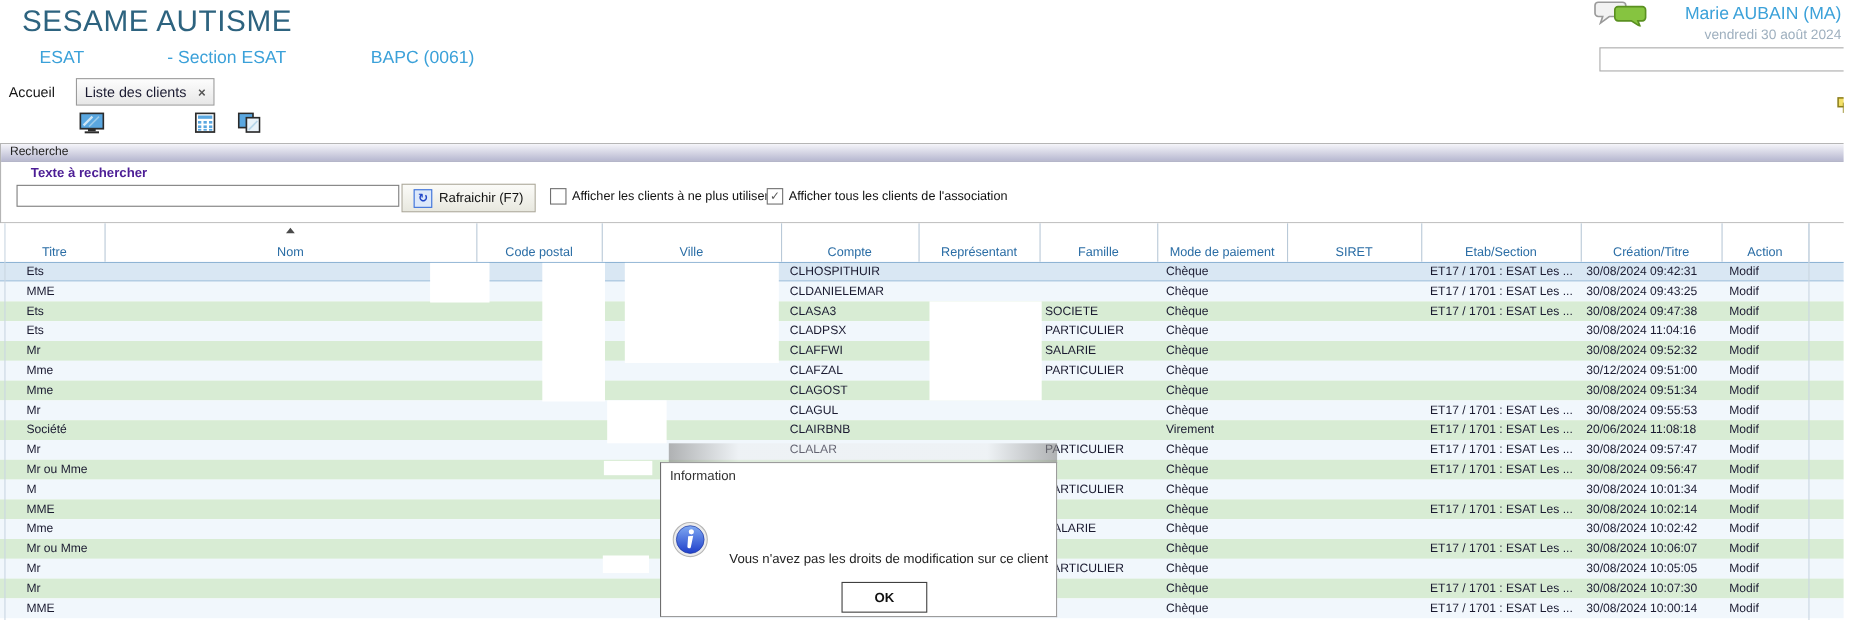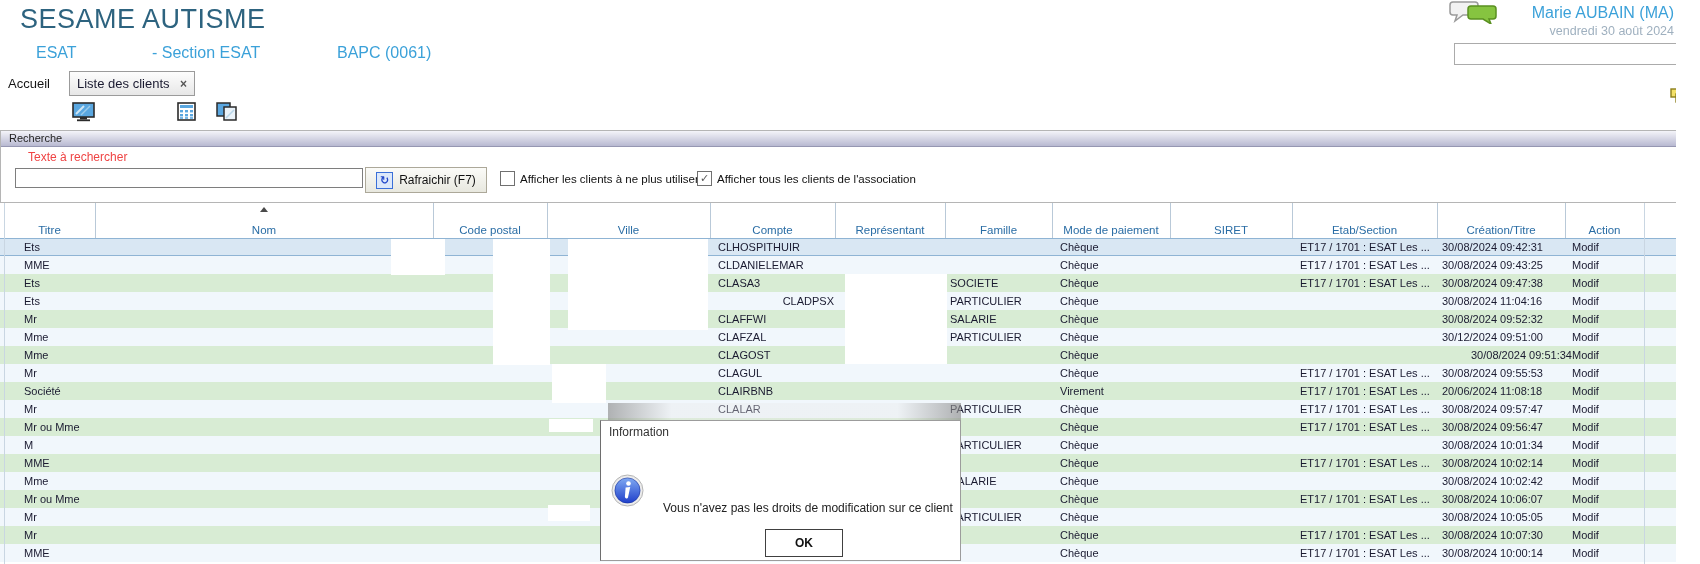--- a/index.html
+++ b/index.html
@@ -25,21 +25,21 @@
   .tab-close{color:#555;font-size:12px;font-weight:bold;margin-left:8px;cursor:pointer;}
 
   
   .tb-icon{top:102px;cursor:pointer;}
 
   
   .search-panel{left:0;top:130px;width:1698px;height:71px;border:1px solid #b5b5b5;background:#fff;}
   .search-panel-head{position:absolute;left:0;top:0;width:100%;height:16px;
        background:linear-gradient(#f4f4f9,#b8b9d1);border-bottom:1px solid #9697b2;
        font-size:11px;color:#222;padding:1px 0 0 8px;box-sizing:border-box;}
-  .field-label{left:28px;top:150px;font-size:12px;font-weight:normal;color:#ef4444;}
+  .field-label{left:28px;top:150px;font-size:12px;font-weight:bold;color:#4c1d95;}
   .search-input{left:15px;top:168px;width:338px;height:18px;border:1px solid #7e7e7e;font-size:12px;
        padding:0 4px;outline:none;}
   .refresh-btn{left:365px;top:167px;width:120px;height:24px;border:1px solid #aca899;
        background:linear-gradient(#fbfbf8,#e8e8df);display:flex;align-items:center;gap:6px;
        justify-content:center;font-size:12px;color:#111;cursor:pointer;}
   .refresh-glyph{width:15px;height:15px;border:1px solid #3a6fd8;background:#dce8fa;color:#1f45c8;
        font-size:11px;font-weight:bold;display:flex;align-items:center;justify-content:center;}
   .checkbox-row{top:171px;display:flex;align-items:center;gap:5px;font-size:11.5px;color:#111;cursor:pointer;}
   .cb-box{width:13px;height:13px;border:1px solid #707070;background:#fff;display:flex;
        align-items:center;justify-content:center;font-size:11px;color:#5a5a5a;}
@@ -226,21 +226,21 @@
         <span class="cell" style="left: 24px; width: 70px;">Ets</span>
         <span class="cell" style="left: 718px; width: 116px;">CLASA3</span>
         <span class="cell" style="left: 950px; width: 101px;">SOCIETE</span>
         <span class="cell" style="left: 1060px; width: 108px;">Chèque</span>
         <span class="cell" style="left: 1300px; width: 136px;">ET17 / 1701 : ESAT Les ...</span>
         <span class="cell" style="left: 1442px; width: 122px;">30/08/2024 09:47:38</span>
         <span class="cell" style="left: 1572px; width: 70px;">Modif</span>
       </div>
       <div class="grid-row plain" style="top: 54px;">
         <span class="cell" style="left: 24px; width: 70px;">Ets</span>
-        <span class="cell" style="left: 718px; width: 116px; text-align: right;">CLADPSX</span>
+        <span class="cell" style="left: 718px; width: 116px;">CLADPSX</span>
         <span class="cell" style="left: 950px; width: 101px;">PARTICULIER</span>
         <span class="cell" style="left: 1060px; width: 108px;">Chèque</span>
         <span class="cell" style="left: 1300px; width: 136px;"></span>
         <span class="cell" style="left: 1442px; width: 122px;">30/08/2024 11:04:16</span>
         <span class="cell" style="left: 1572px; width: 70px;">Modif</span>
       </div>
       <div class="grid-row green" style="top: 72px;">
         <span class="cell" style="left: 24px; width: 70px;">Mr</span>
         <span class="cell" style="left: 718px; width: 116px;">CLAFFWI</span>
         <span class="cell" style="left: 950px; width: 101px;">SALARIE</span>
@@ -257,21 +257,21 @@
         <span class="cell" style="left: 1300px; width: 136px;"></span>
         <span class="cell" style="left: 1442px; width: 122px;">30/12/2024 09:51:00</span>
         <span class="cell" style="left: 1572px; width: 70px;">Modif</span>
       </div>
       <div class="grid-row green" style="top: 108px;">
         <span class="cell" style="left: 24px; width: 70px;">Mme</span>
         <span class="cell" style="left: 718px; width: 116px;">CLAGOST</span>
         <span class="cell" style="left: 950px; width: 101px;"></span>
         <span class="cell" style="left: 1060px; width: 108px;">Chèque</span>
         <span class="cell" style="left: 1300px; width: 136px;"></span>
-        <span class="cell" style="left: 1442px; width: 122px; margin-left: 29px;">30/08/2024 09:51:34</span>
+        <span class="cell" style="left: 1442px; width: 122px;">30/08/2024 09:51:34</span>
         <span class="cell" style="left: 1572px; width: 70px;">Modif</span>
       </div>
       <div class="grid-row plain" style="top: 126px;">
         <span class="cell" style="left: 24px; width: 70px;">Mr</span>
         <span class="cell" style="left: 718px; width: 116px;">CLAGUL</span>
         <span class="cell" style="left: 950px; width: 101px;"></span>
         <span class="cell" style="left: 1060px; width: 108px;">Chèque</span>
         <span class="cell" style="left: 1300px; width: 136px;">ET17 / 1701 : ESAT Les ...</span>
         <span class="cell" style="left: 1442px; width: 122px;">30/08/2024 09:55:53</span>
         <span class="cell" style="left: 1572px; width: 70px;">Modif</span>

